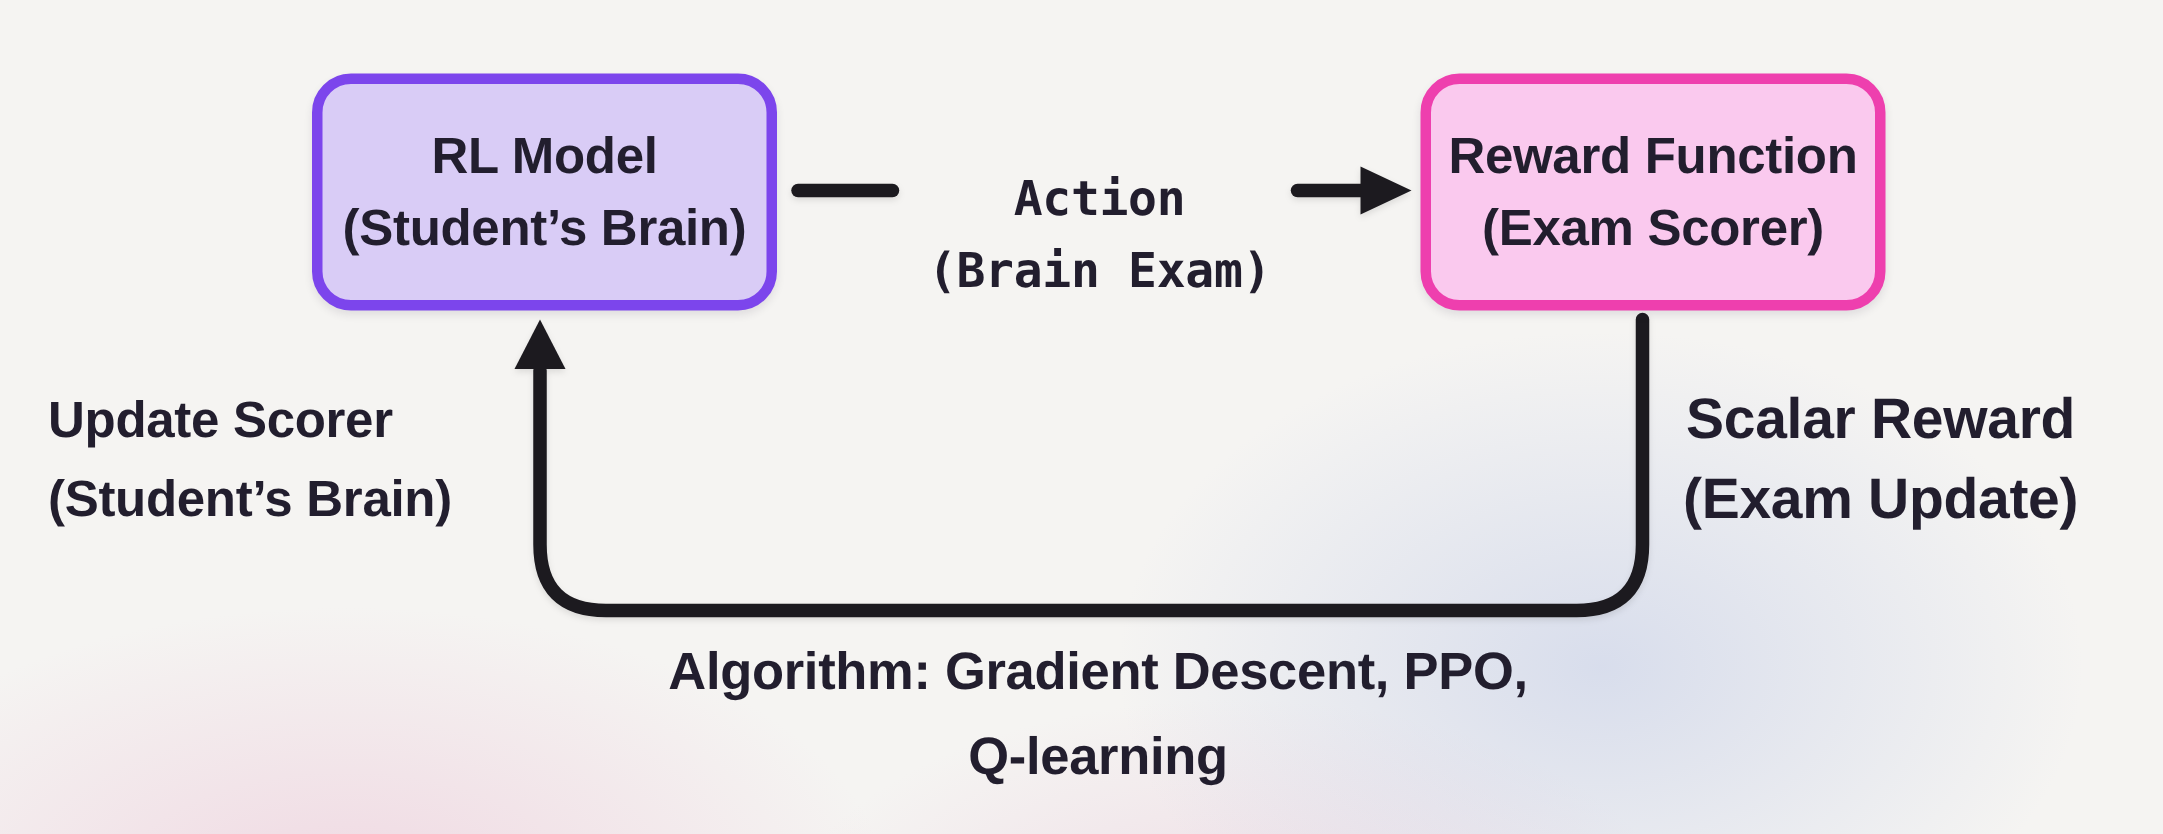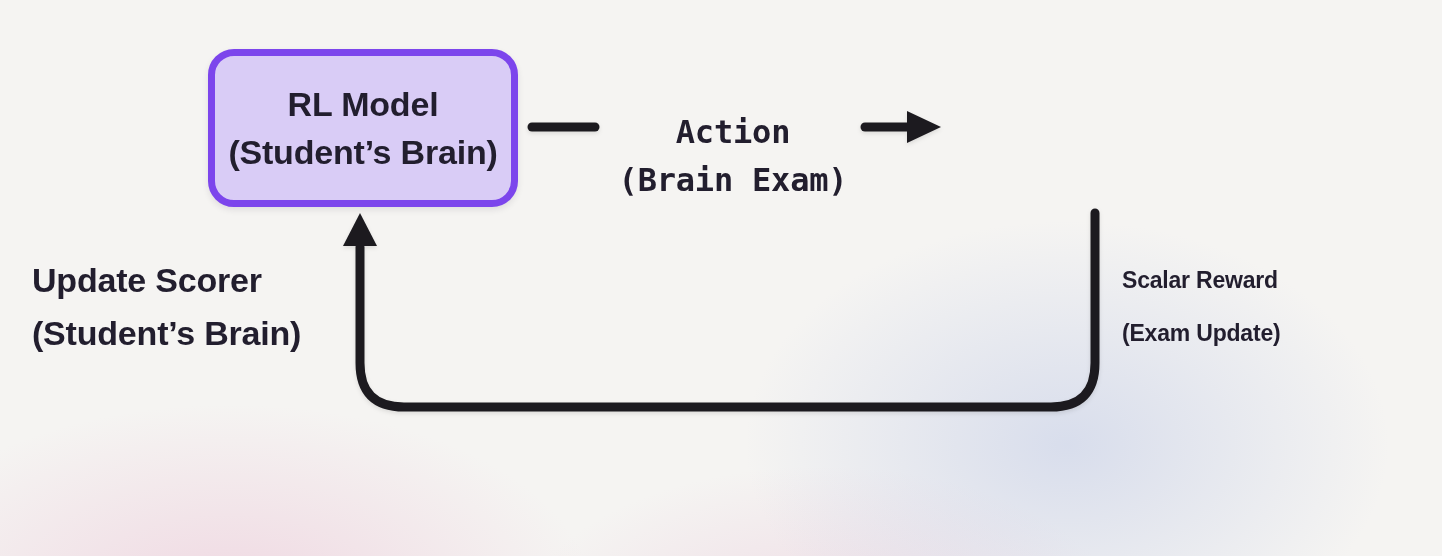--- a/index.html
+++ b/index.html
@@ -43,21 +43,21 @@
   .node-rl{left:208px;border-color:var(--rl-model-border);background:var(--rl-model-fill);}
   .node-reward{left:947px;border-color:var(--reward-border);background:var(--reward-fill);}
 
   .edge-label{position:absolute;font-weight:600;letter-spacing:-0.2px;}
   .edge-label-action{
     left:583px;top:80px;width:300px;text-align:center;
     font-family:"DejaVu Sans Mono","Liberation Mono",monospace;
     font-size:32px;line-height:48px;font-weight:600;margin-top:28px;
   }
   .edge-label-update{left:32px;top:254px;font-size:34px;line-height:53px;text-align:left;}
-  .edge-label-scalar{left:1122px;top:254px;font-size:23px;line-height:53px;text-align:left;}
+  .edge-label-scalar{left:1122px;top:254px;font-size:38px;line-height:53px;text-align:center;}
   .edge-label-algorithm{
     left:382px;top:419px;width:700px;text-align:center;
     font-size:35px;line-height:57px;
   }
 </style>
 </head>
 <body>
 
 <div class="stage">
 
@@ -70,32 +70,38 @@
 
     <path class="arrow-stroke" d="M 1095 213 L 1095 363 Q 1095 407 1051 407 L 404 407 Q 360 407 360 363 L 360 247"></path>
     <polygon class="arrow-fill" points="360,213 343,246 377,246"></polygon>
   </svg>
 
   <div class="node node-rl">
     <div class="title">RL Model</div>
     <div class="subtitle">(Student’s Brain)</div>
   </div>
 
+  <div class="node node-reward">
+    <div class="title">Reward Function</div>
+    <div class="subtitle">(Exam Scorer)</div>
+  </div>
 
   <div class="edge-label edge-label-action">
     <div>Action</div>
     <div>(Brain Exam)</div>
   </div>
 
   <div class="edge-label edge-label-update">
     <div>Update Scorer</div>
     <div>(Student’s Brain)</div>
   </div>
 
   <div class="edge-label edge-label-scalar">
     <div>Scalar Reward</div>
     <div>(Exam Update)</div>
   </div>
 
   <div class="edge-label edge-label-algorithm">
+    <div>Algorithm: Gradient Descent, PPO,</div>
+    <div>Q-learning</div>
   </div>
 
 </div>
 
 </body></html>

